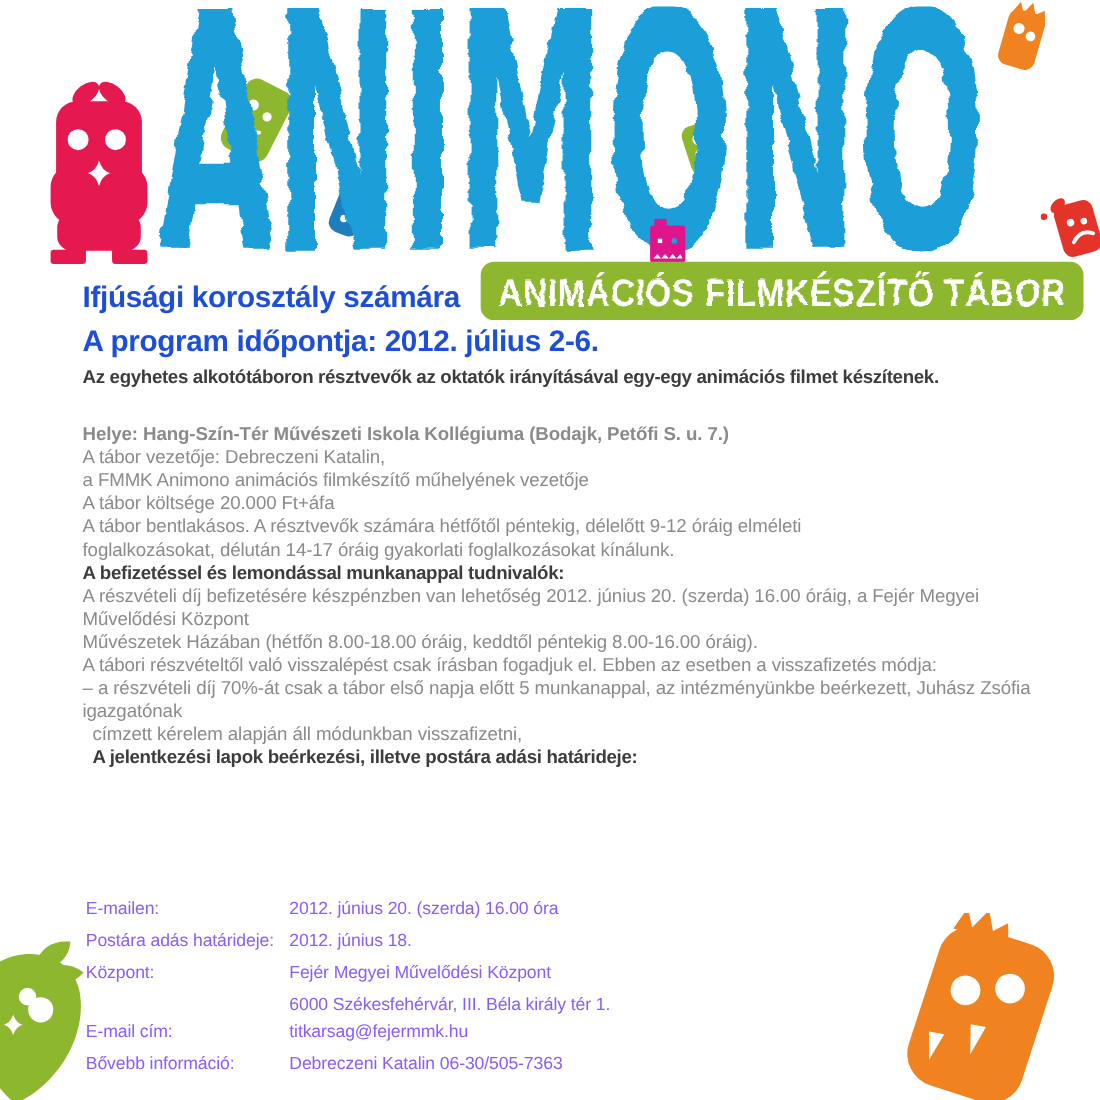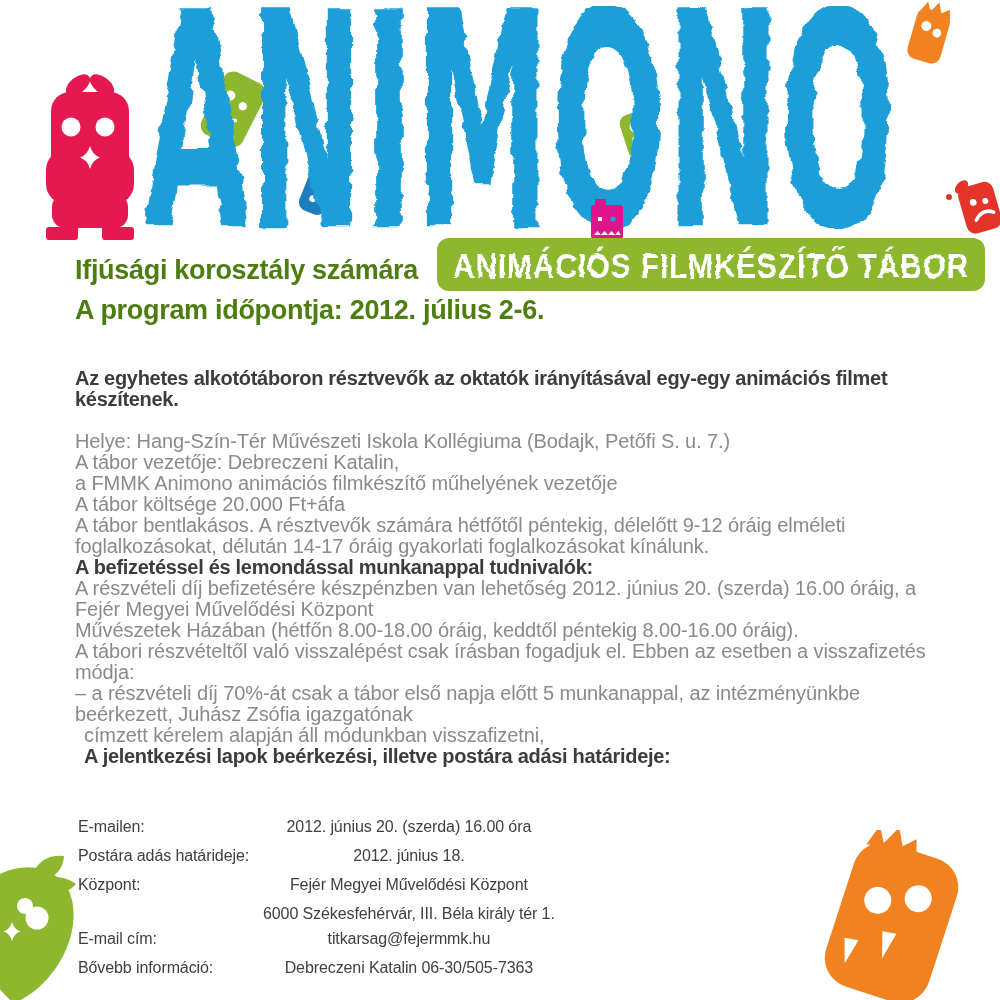--- a/index.html
+++ b/index.html
@@ -9,37 +9,37 @@
   .abs{position:absolute;}
 
   
   .logo-svg{position:absolute;left:142px;top:6px;}
   .banner{position:absolute;left:437px;top:238px;width:548px;height:53px;
           border-radius:12px;background:#8CB72E;}
   .banner svg{position:absolute;left:0;top:0;}
 
   
   .subtitle{position:absolute;left:75px;top:250px;font-size:27px;line-height:40px;
-            font-weight:700;color:#4d7c0f;letter-spacing:-0.3px;}
-
-  
-  .content{position:absolute;left:75px;top:368px;width:862px;font-size:20px;
+            font-weight:700;color:#1d4ed8;letter-spacing:-0.3px;}
+
+  
+  .content{position:absolute;left:75px;top:332px;width:862px;font-size:17px;
            line-height:21px;letter-spacing:-0.1px;color:#8a8a8a;}
   .content .b{font-weight:700;color:#3C3C3B;letter-spacing:-0.3px;}
-  .gap14{margin-top:0;} .gap16{} .gap21{margin-top:21px;}
+  .gap14{margin-top:0;} .gap16{} .gap21{margin-top:31px;font-weight:bold;}
   .indent{padding-left:9px;}
   .justify{text-align:justify;}
 
   
-  .contact{position:absolute;left:78px;top:818px;font-size:16px;color:#404040;
+  .contact{position:absolute;left:78px;top:818px;font-size:16px;color:#8b5cf6;
            letter-spacing:-0.1px;}
   .crow{display:flex;height:29px;align-items:flex-start;}
   .crow.cont{height:25px;}
   .clabel{width:185px;flex:0 0 185px;}
-  .cvalue{flex:1;text-align:center;}
+  .cvalue{flex:1;}
 </style>
 </head>
 <body>
 
 <div class="page">
 
   <svg width="0" height="0" style="position:absolute" aria-hidden="true">
     <defs>
       <filter id="roughBig" x="-5%" y="-5%" width="110%" height="110%">
         <feTurbulence type="fractalNoise" baseFrequency="0.015 0.06" numOctaves="3" seed="7" result="n"></feTurbulence>

